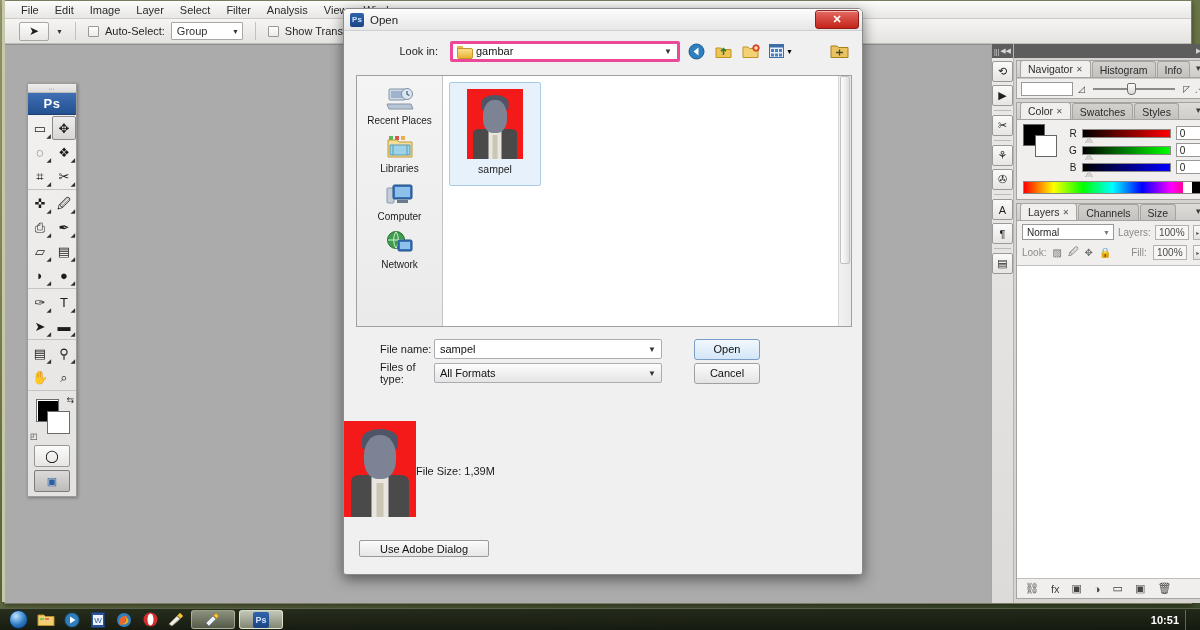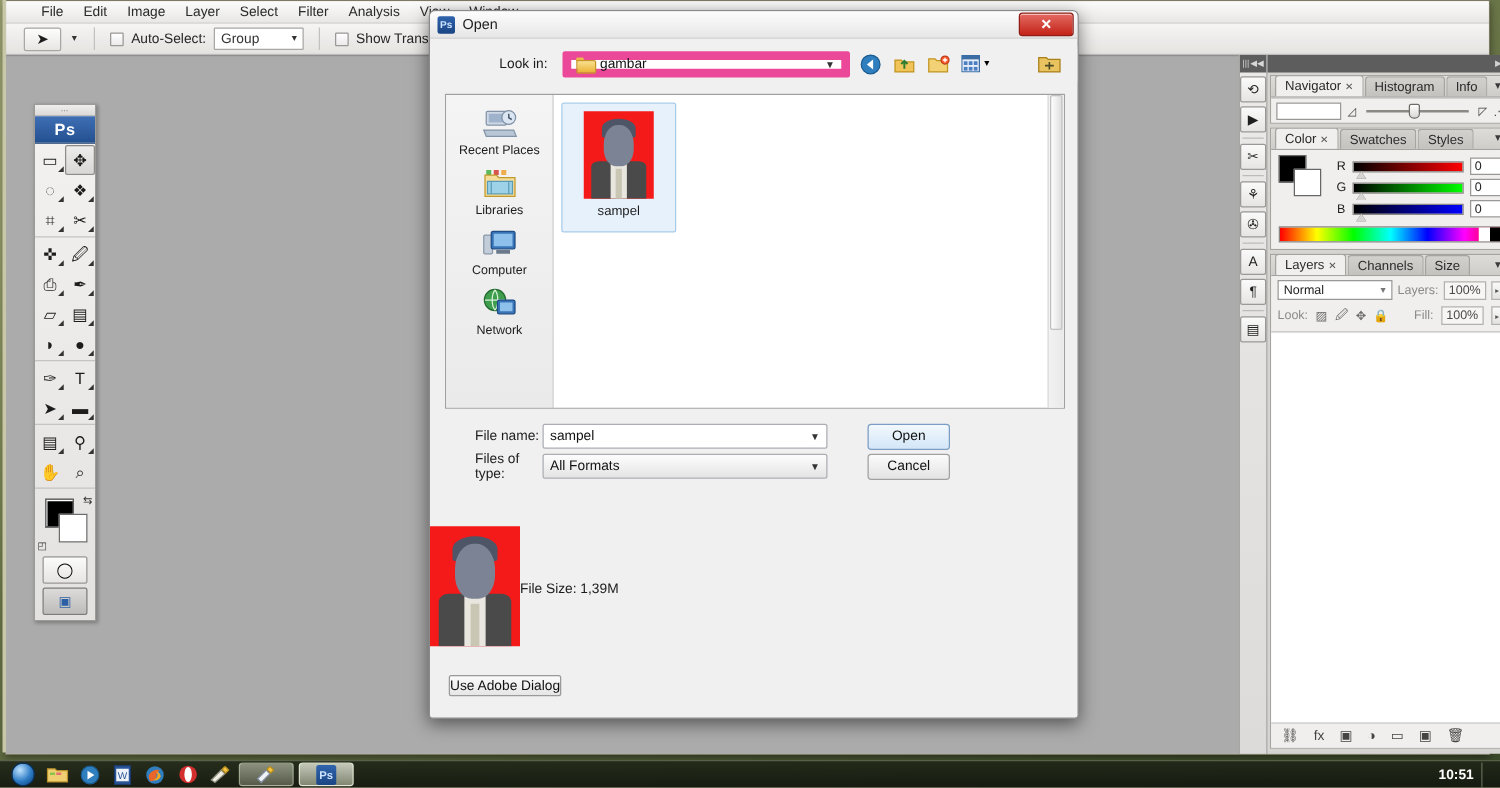--- a/index.html
+++ b/index.html
@@ -35,21 +35,21 @@
   #ps-window::before{
     content:""; position:absolute; left:-3px; top:-1px; width:3px; height:100%;
     background:#c8c8a8;
   }
 
   
   #ps-menubar{
     position:absolute; left:0; top:0; width:100%; height:18px;
     background: linear-gradient(#fbfbfb,#e8e7e5);
     border-bottom:1px solid #cdcbc8;
-    display:flex; align-items:center; padding-left:20px; gap:0px;
+    display:flex; align-items:center; padding-left:8px; gap:0px;
   }
   #ps-menubar .mi{
     padding:1px 8px; font-size:11px; color:#2a2a2a; white-space:nowrap;
   }
 
   
   #ps-optionsbar{
     position:absolute; left:0; top:18px; width:100%; height:25px;
     background: linear-gradient(#f6f5f4,#e4e3e0);
     border-bottom:1px solid #bfbdba;
@@ -288,21 +288,21 @@
     color:#fff;font-size:11px;font-weight:bold;
     box-shadow:inset 0 1px 0 rgba(255,255,255,.55);
   }
   #dlg-toolrow{
     height:28px;display:flex;align-items:center;padding:0 12px;gap:6px;
     background:#f0f0f0;margin-top:6px;position:relative;
   }
   .lbl-right{font-size:11px;color:#1c1c1c;}
   #lookin-label{width:82px;text-align:right;margin-right:6px;}
   #lookin-combo{
-    width:230px;height:21px;background:#fff;border:7px solid #ec4899;
+    width:230px;height:21px;background:#fff;border:3px solid #ec4899;
     display:flex;align-items:center;padding:0 2px 0 4px;gap:5px;border-radius:2px;
   }
   .folder-ic{
     width:14px;height:12px;position:relative;flex:none;
   }
   .folder-ic::before{
     content:"";position:absolute;left:0;top:1px;width:6px;height:3px;
     background:#e9b84a;border-radius:1px 1px 0 0;
   }
   .folder-ic::after{
@@ -393,21 +393,21 @@
   }
   #img-seq-cb{
     width:12px;height:12px;border:1px solid #9a9a9a;background:linear-gradient(#f4f4f4,#e2e2e2);border-radius:1px;
   }
   #preview-wrap{
     position:absolute;left:0;right:0;top:412px;display:flex;flex-direction:row;align-items:center;
   }
   #preview-photo{width:72px;height:96px;border:0;}
   #preview-size{font-size:11px;color:#1c1c1c;margin-top:4px;}
   #adobe-dlg-btn{
-    position:absolute;left:15px;top:531px;height:17px;padding:0 0;
+    position:absolute;left:15px;top:531px;height:17px;padding:0 20px;
     border:1px solid #9a9a9a;border-radius:2px;
     background:linear-gradient(#fbfbfb,#e6e6e6);
     font-size:11px;color:#111;display:flex;align-items:center;
   }
 
   
   #taskbar{
     position:absolute;left:0;bottom:0;width:1200px;height:22px;
     background:linear-gradient(rgba(30,36,22,.85),rgba(18,22,14,.92));
     border-top:1px solid rgba(190,200,160,.4);

